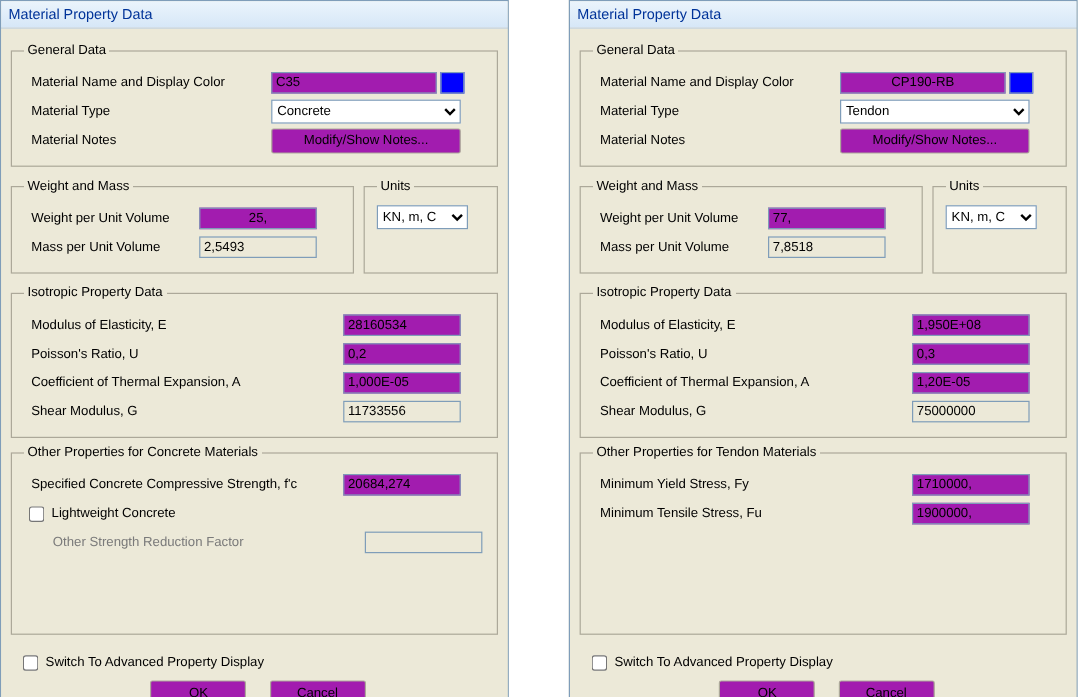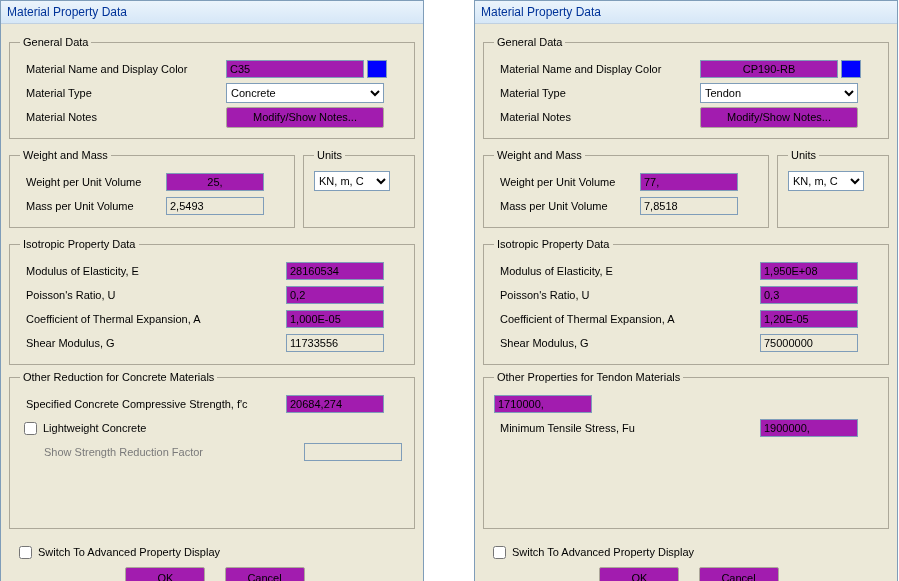--- a/index.html
+++ b/index.html
@@ -196,31 +196,31 @@
           <label>Coefficient of Thermal Expansion,  A</label>
           <input class="txt" style="width: 90px;" value="1,000E-05">
         </div>
         <div class="row full">
           <label>Shear Modulus,  G</label>
           <input class="txt ro" style="width: 90px;" readonly="" value="11733556">
         </div>
       </fieldset>
 
       <fieldset style="height:140px">
-        <legend>Other Reduction for Concrete Materials</legend>
+        <legend>Other Properties for Concrete Materials</legend>
         <div class="row full">
           <label>Specified Concrete Compressive Strength, f'c</label>
           <input class="txt" style="width: 90px;" value="20684,274">
         </div>
         <div class="chk-row">
           <input type="checkbox" style="">
           <span>Lightweight Concrete</span>
         </div>
         <div class="row full">
-          <label class="indent">Show Strength Reduction Factor</label>
+          <label class="indent">Other Strength Reduction Factor</label>
           <input class="txt ro" style="width: 90px;" readonly="" value="">
         </div>
       </fieldset>
 
       <div class="bottom">
         <div class="chk-row">
           <input type="checkbox" style="">
           <span>Switch To Advanced Property Display</span>
         </div>
         <div class="btn-row">
@@ -293,20 +293,21 @@
         </div>
         <div class="row full">
           <label>Shear Modulus,  G</label>
           <input class="txt ro" style="width: 90px;" readonly="" value="75000000">
         </div>
       </fieldset>
 
       <fieldset style="height:140px">
         <legend>Other Properties for Tendon Materials</legend>
         <div class="row full">
+          <label>Minimum Yield Stress, Fy</label>
           <input class="txt" style="width: 90px;" value="1710000,">
         </div>
         <div class="row full">
           <label>Minimum Tensile Stress, Fu</label>
           <input class="txt" style="width: 90px;" value="1900000,">
         </div>
       </fieldset>
 
       <div class="bottom">
         <div class="chk-row">

